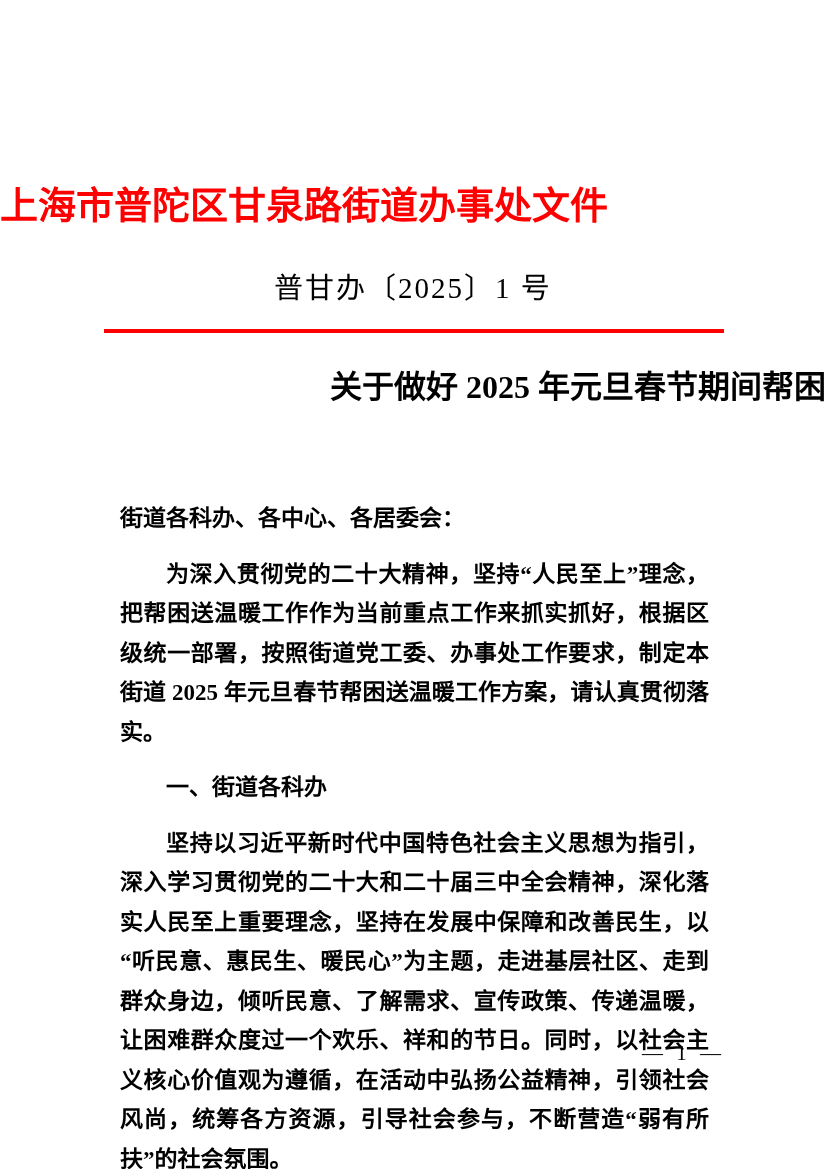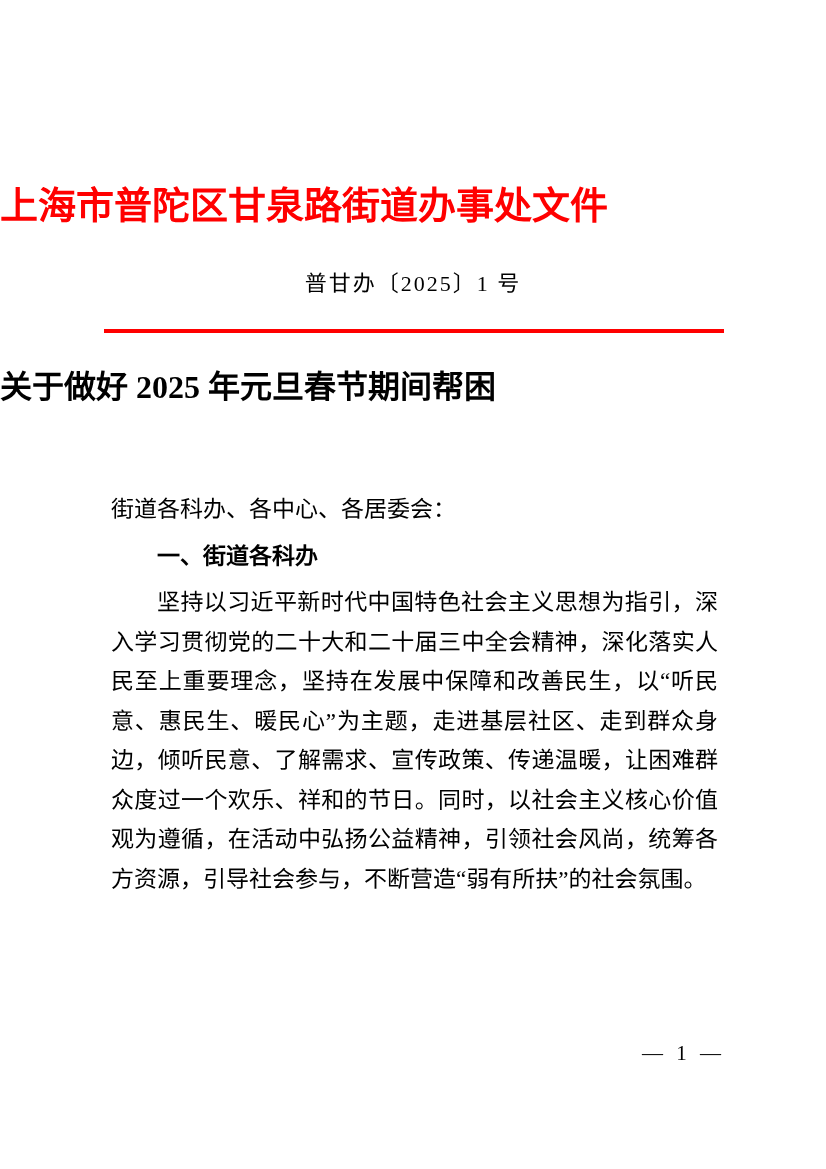--- a/index.html
+++ b/index.html
@@ -32,55 +32,56 @@
     letter-spacing: 0px;
     white-space: nowrap;
     margin-top: 44px;
   }
   .doc-number {
     position: absolute;
     top: 271px;
     left: 0;
     width: 100%;
     text-align: center;
-    font-size: 22px;
+    font-size: 29px;
     line-height: 1.2;
     letter-spacing: 2px;
   }
   .red-line {
     position: absolute;
     top: 329px;
     left: 104px;
     width: 620px;
     height: 4px;
     background: var(--accent-red, #ff0000);
   }
   .doc-title {
     position: absolute;
     top: 364px;
     left: 0;
     width: 100%;
-    text-align: left;
+    text-align: right;
     font-weight: bold;
     font-size: 32px;
     line-height: 46px;
   }
   .body-text {
     position: absolute;
     top: 483px;
     left: 104px;
     width: 621px;
     font-size: 23px;
     line-height: 39.5px;
     text-align: justify;
     text-justify: inter-character;
   }
   .body-text p {
-    margin: 7px;
+    margin: 16px;
     padding: 0;
+    font-weight: bold;
   }
   .para-indent {
     text-indent: 2em;
   }
   .section-heading {
     font-family: "Liberation Sans", "DejaVu Sans", sans-serif;
     font-weight: bold;
     text-indent: 2em;
   }
   .page-number {
@@ -103,19 +104,20 @@
   <div class="doc-number">普甘办〔2025〕1 号</div>
 
   <div class="red-line"></div>
 
   <div class="doc-title">
     <div>关于做好 2025 年元旦春节期间帮困</div>
   </div>
 
   <div class="body-text">
     <p class="salutation">街道各科办、各中心、各居委会：</p>
+    <p class="para-indent">为深入贯彻党的二十大精神，坚持“人民至上”理念，把帮困送温暖工作作为当前重点工作来抓实抓好，根据区级统一部署，按照街道党工委、办事处工作要求，制定本街道 2025 年元旦春节帮困送温暖工作方案，请认真贯彻落实。</p>
     <p class="section-heading">一、街道各科办</p>
     <p class="para-indent">坚持以习近平新时代中国特色社会主义思想为指引，深入学习贯彻党的二十大和二十届三中全会精神，深化落实人民至上重要理念，坚持在发展中保障和改善民生，以“听民意、惠民生、暖民心”为主题，走进基层社区、走到群众身边，倾听民意、了解需求、宣传政策、传递温暖，让困难群众度过一个欢乐、祥和的节日。同时，以社会主义核心价值观为遵循，在活动中弘扬公益精神，引领社会风尚，统筹各方资源，引导社会参与，不断营造“弱有所扶”的社会氛围。</p>
   </div>
 
   <div class="page-number">— 1 —</div>
 
 </div>
 
 </body></html>

